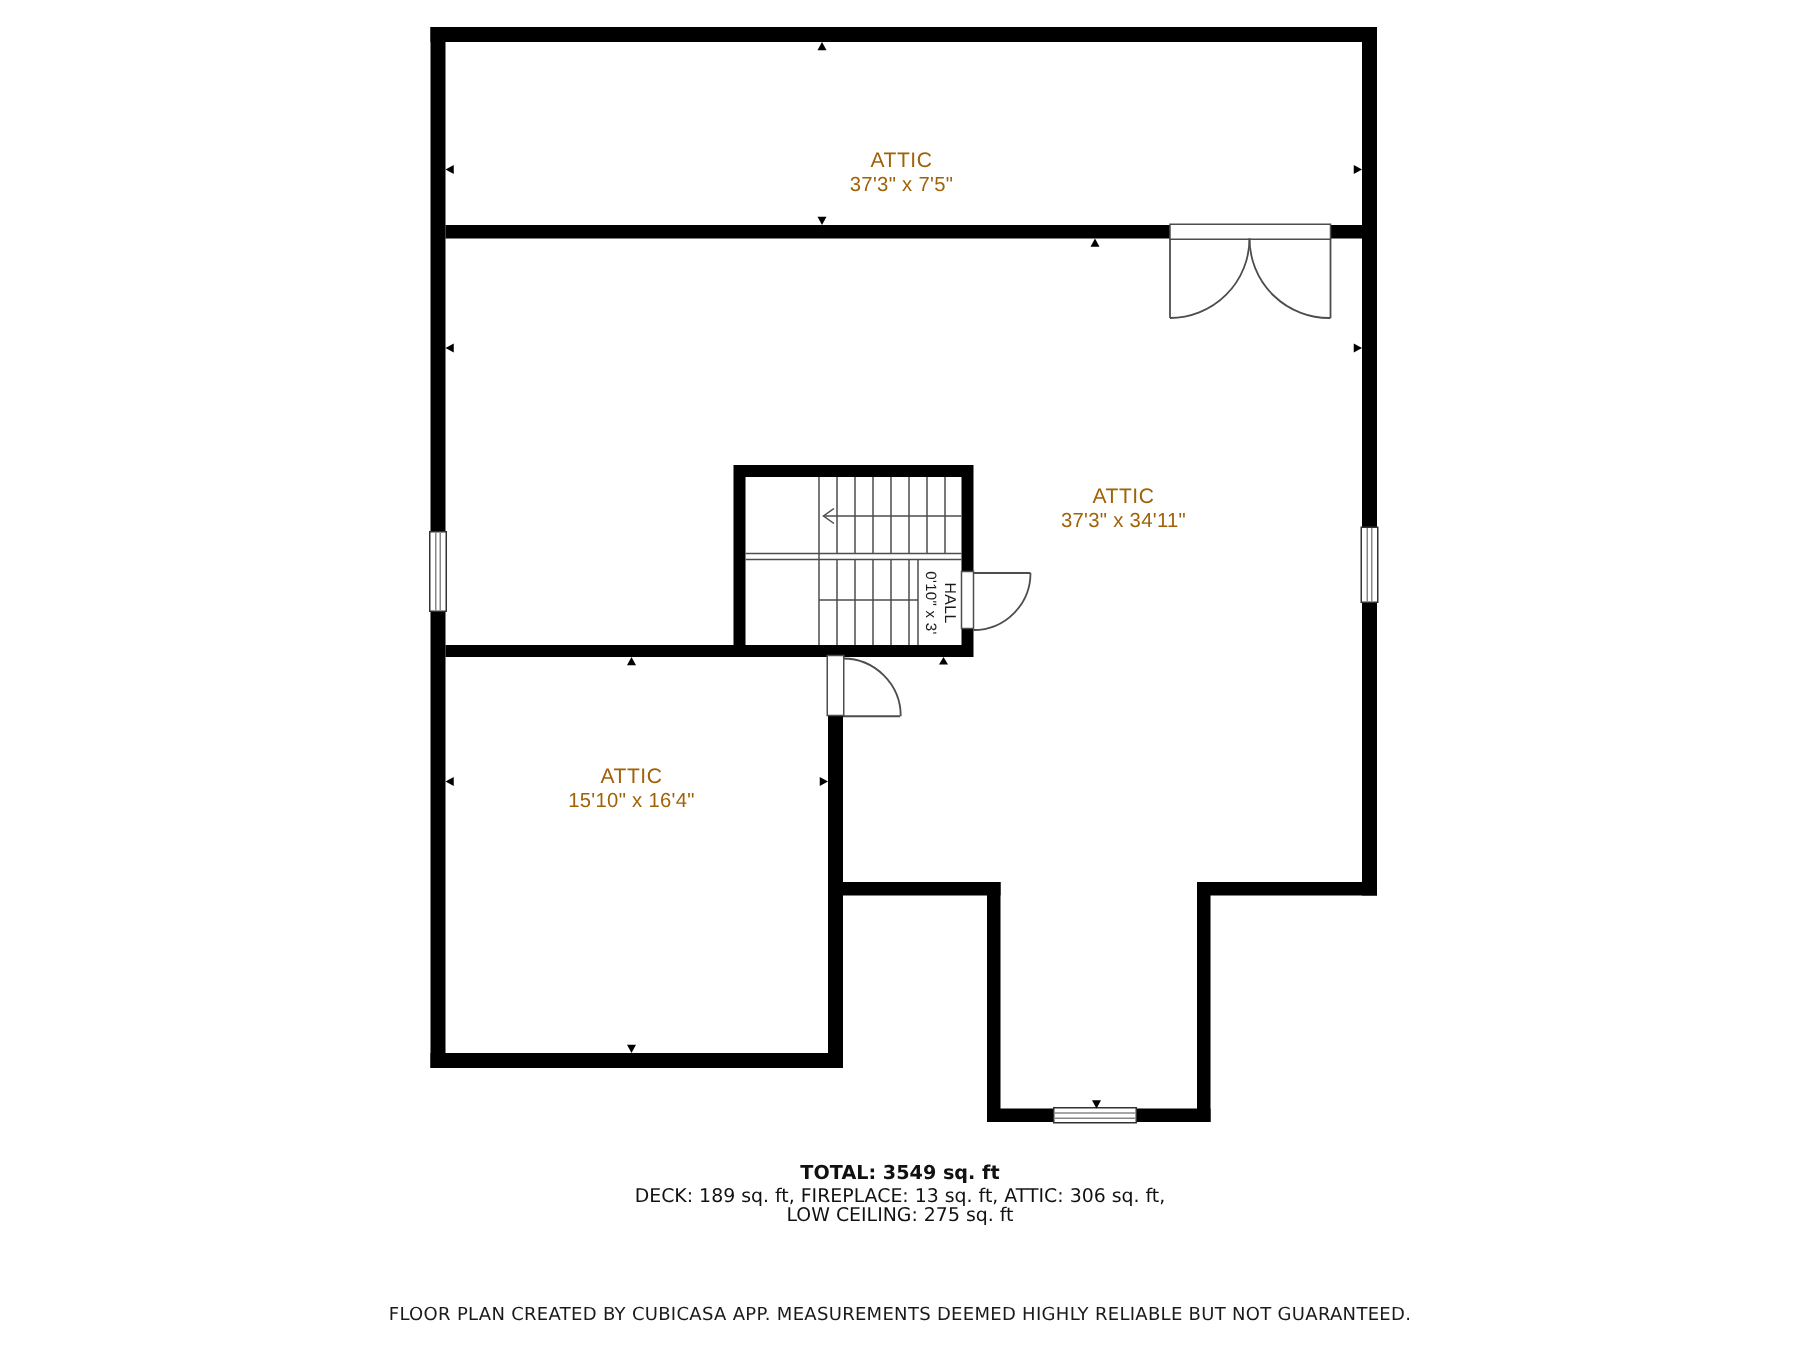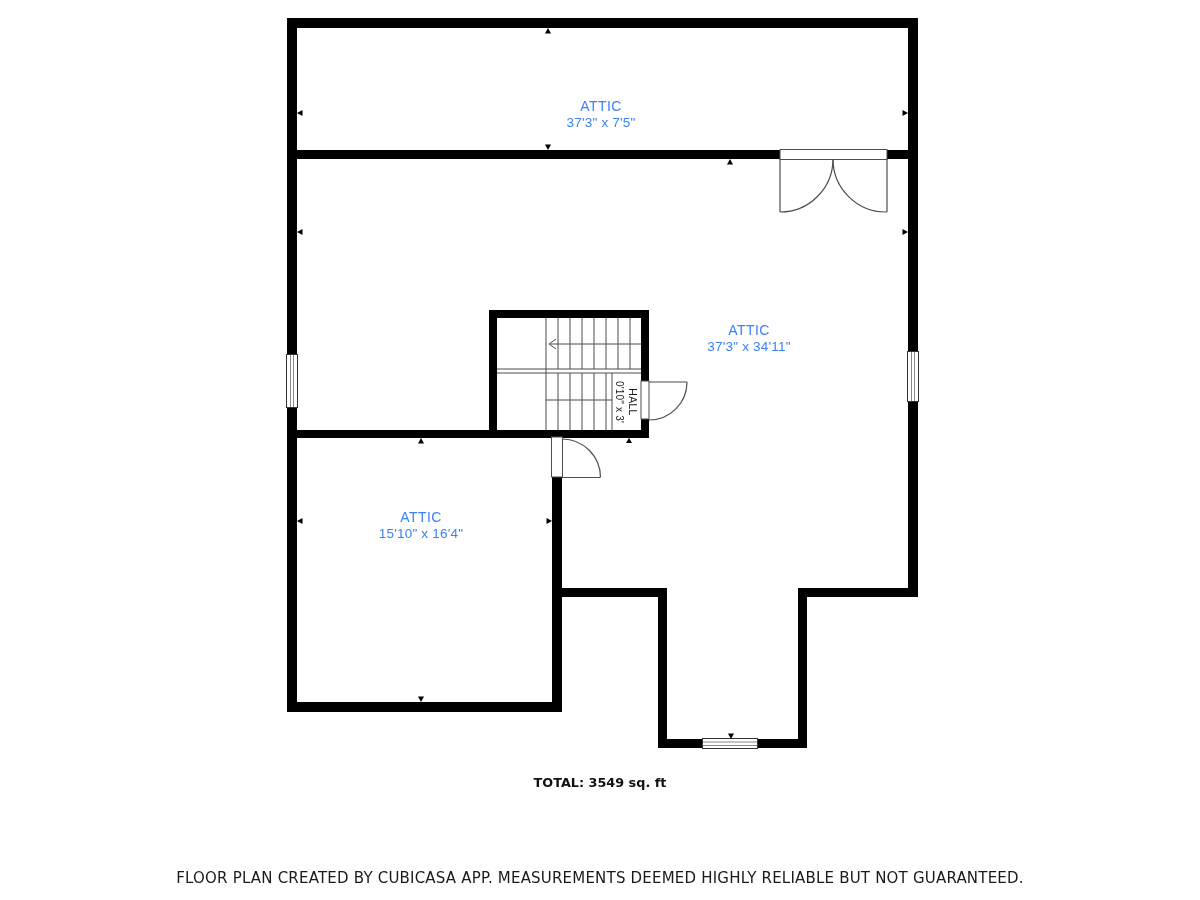--- a/index.html
+++ b/index.html
@@ -1,30 +1,30 @@
 <!DOCTYPE html>
 <html><head>
 <meta charset="utf-8">
 <style>
   html,body{margin:0;padding:0;background:#ffffff;}
   .page{position:relative;width:1200px;height:900px;background:#ffffff;overflow:hidden;
         font-family:"Liberation Sans",sans-serif;}
   .plan-svg{position:absolute;left:0;top:0;}
-  .room-label{position:absolute;text-align:center;color:#3b82f6;transform:translateX(-50%);}
+  .room-label{position:absolute;text-align:center;color:#a16207;transform:translateX(-50%);}
   .room-name{font-size:14px;letter-spacing:.4px;line-height:16px;white-space:nowrap;}
   .room-dims{font-size:13.5px;letter-spacing:.2px;line-height:17px;white-space:nowrap;}
   .hall-label{position:absolute;left:599px;top:389px;width:54px;height:26px;
               transform:rotate(90deg);transform-origin:center;text-align:center;color:#1a1a1a;}
   .hall-label .room-name{font-size:10.5px;line-height:13px;letter-spacing:.3px;}
   .hall-label .room-dims{font-size:10px;line-height:13px;}
   .summary{position:absolute;left:0;top:776px;width:1200px;text-align:center;
            font-family:"DejaVu Sans",sans-serif;font-size:12.6px;line-height:13.5px;color:#111;}
   .summary .total{font-weight:bold;font-size:12.8px;}
   .footer{position:absolute;left:0;top:869px;width:1200px;text-align:center;
-          font-family:"DejaVu Sans",sans-serif;font-size:15px;letter-spacing:.2px;color:#1a1a1a;}
+          font-family:"DejaVu Sans",sans-serif;font-size:12px;letter-spacing:.2px;color:#1a1a1a;}
 </style>
 </head>
 <body>
 
 <div class="page">
 
   <svg class="plan-svg" width="1200" height="900" viewBox="0 0 1200 900">
 
     <g fill="#000000">
       <rect x="287" y="18" width="631" height="10"></rect>
@@ -141,17 +141,19 @@
     <div class="room-dims">15'10" x 16'4"</div>
   </div>
 
   <div class="hall-label">
     <div class="room-name">HALL</div>
     <div class="room-dims">0'10" x 3'</div>
   </div>
 
   <div class="summary">
     <div class="total">TOTAL: 3549 sq. ft</div>
+    <div>DECK: 189 sq. ft, FIREPLACE: 13 sq. ft, ATTIC: 306 sq. ft,</div>
+    <div>LOW CEILING: 275 sq. ft</div>
   </div>
 
   <div class="footer">FLOOR PLAN CREATED BY CUBICASA APP. MEASUREMENTS DEEMED HIGHLY RELIABLE BUT NOT GUARANTEED.</div>
 
 </div>
 
 </body></html>

